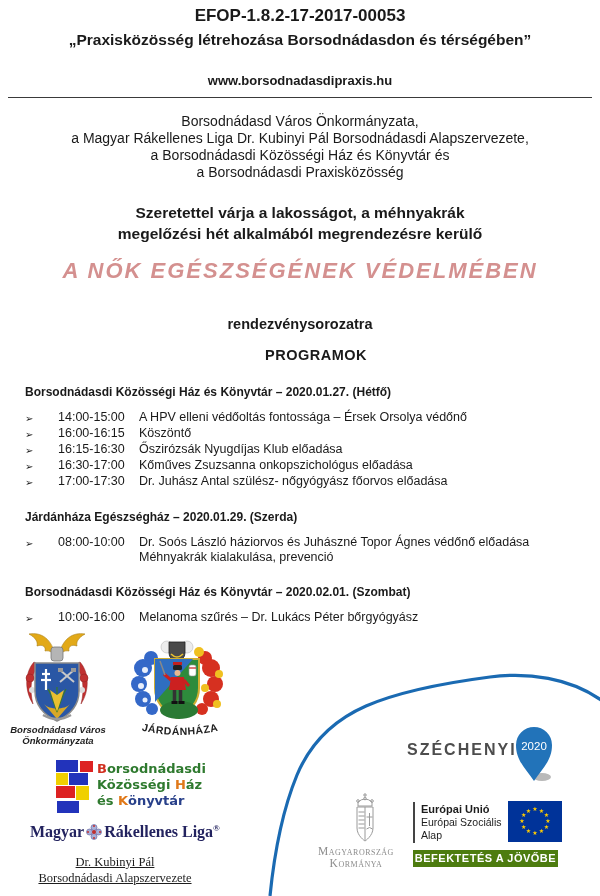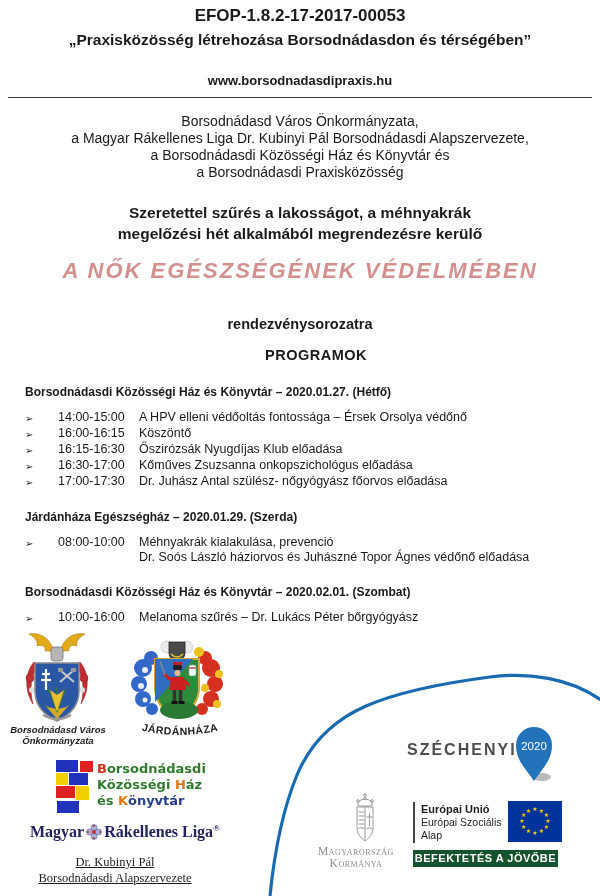--- a/index.html
+++ b/index.html
@@ -47,42 +47,42 @@
   .kub1{top:855px;} .kub2{top:871px;}
   .szetext{left:407px;top:741px;font-size:16px;font-weight:bold;letter-spacing:2px;color:#4d4d4d;}
   .pin{left:514px;top:726px;}
   .govarms{left:350px;top:793px;}
   .govtext{left:300px;top:845px;width:112px;text-align:center;font-family:"Liberation Serif",serif;
            font-variant:small-caps;font-size:11.5px;line-height:12px;color:#8c8c8c;letter-spacing:0.5px;}
   .eudiv{left:413px;top:802px;width:2px;height:41px;background:#444;}
   .eutext{left:421px;top:803px;font-size:10.5px;line-height:13px;color:#1d1d1d;}
   .eutext .l1{font-weight:bold;font-size:11px;}
   .euflag{left:508px;top:801px;}
-  .banner{left:413px;top:850px;width:145px;height:17px;line-height:17px;background:#14532d;
+  .banner{left:413px;top:850px;width:145px;height:17px;line-height:17px;background:#4d7c0f;
           color:#fff;font-size:11px;font-weight:bold;text-align:center;letter-spacing:0.5px;}
 </style>
 </head>
 <body>
 
 <div class="page">
 
   <div class="abs center efop">EFOP-1.8.2-17-2017-00053</div>
   <div class="abs center subtitle">„Praxisközösség létrehozása Borsodnádasdon és térségében”</div>
   <div class="abs center www">www.borsodnadasdipraxis.hu</div>
   <div class="abs rule"></div>
 
   <div class="abs center orgs">
     <div>Borsodnádasd Város Önkormányzata,</div>
     <div>a Magyar Rákellenes Liga Dr. Kubinyi Pál Borsodnádasdi Alapszervezete,</div>
     <div>a Borsodnádasdi Közösségi Ház és Könyvtár és</div>
     <div>a Borsodnádasdi Praxisközösség</div>
   </div>
 
   <div class="abs center invite">
-    <div>Szeretettel szűrés a lakosságot, a méhnyakrák</div>
+    <div>Szeretettel várja a lakosságot, a méhnyakrák</div>
     <div>megelőzési hét alkalmából megrendezésre kerülő</div>
   </div>
 
   <div class="abs center maintitle">A NŐK EGÉSZSÉGÉNEK VÉDELMÉBEN</div>
   <div class="abs center series">rendezvénysorozatra</div>
   <div class="abs center programok">PROGRAMOK</div>
 
   <div class="abs sections">
 
     <div class="sec">
@@ -113,22 +113,22 @@
         <span class="d">Dr. Juhász Antal szülész- nőgyógyász főorvos előadása</span>
       </div>
     </div>
 
     <div class="sec">
       <h3>Járdánháza Egészségház – 2020.01.29. (Szerda)</h3>
       <div class="row">
         <span class="b">➢</span>
         <span class="t">08:00-10:00</span>
         <span class="d">
+          <div>Dr. Soós László háziorvos és Juhászné Topor Ágnes védőnő előadása</div>
           <div>Méhnyakrák kialakulása, prevenció</div>
-          <div>Dr. Soós László háziorvos és Juhászné Topor Ágnes védőnő előadása</div>
         </span>
       </div>
     </div>
 
     <div class="sec">
       <h3>Borsodnádasdi Közösségi Ház és Könyvtár – 2020.02.01. (Szombat)</h3>
       <div class="row">
         <span class="b">➢</span>
         <span class="t">10:00-16:00</span>
         <span class="d">Melanoma szűrés – Dr. Lukács Péter bőrgyógyász</span>

